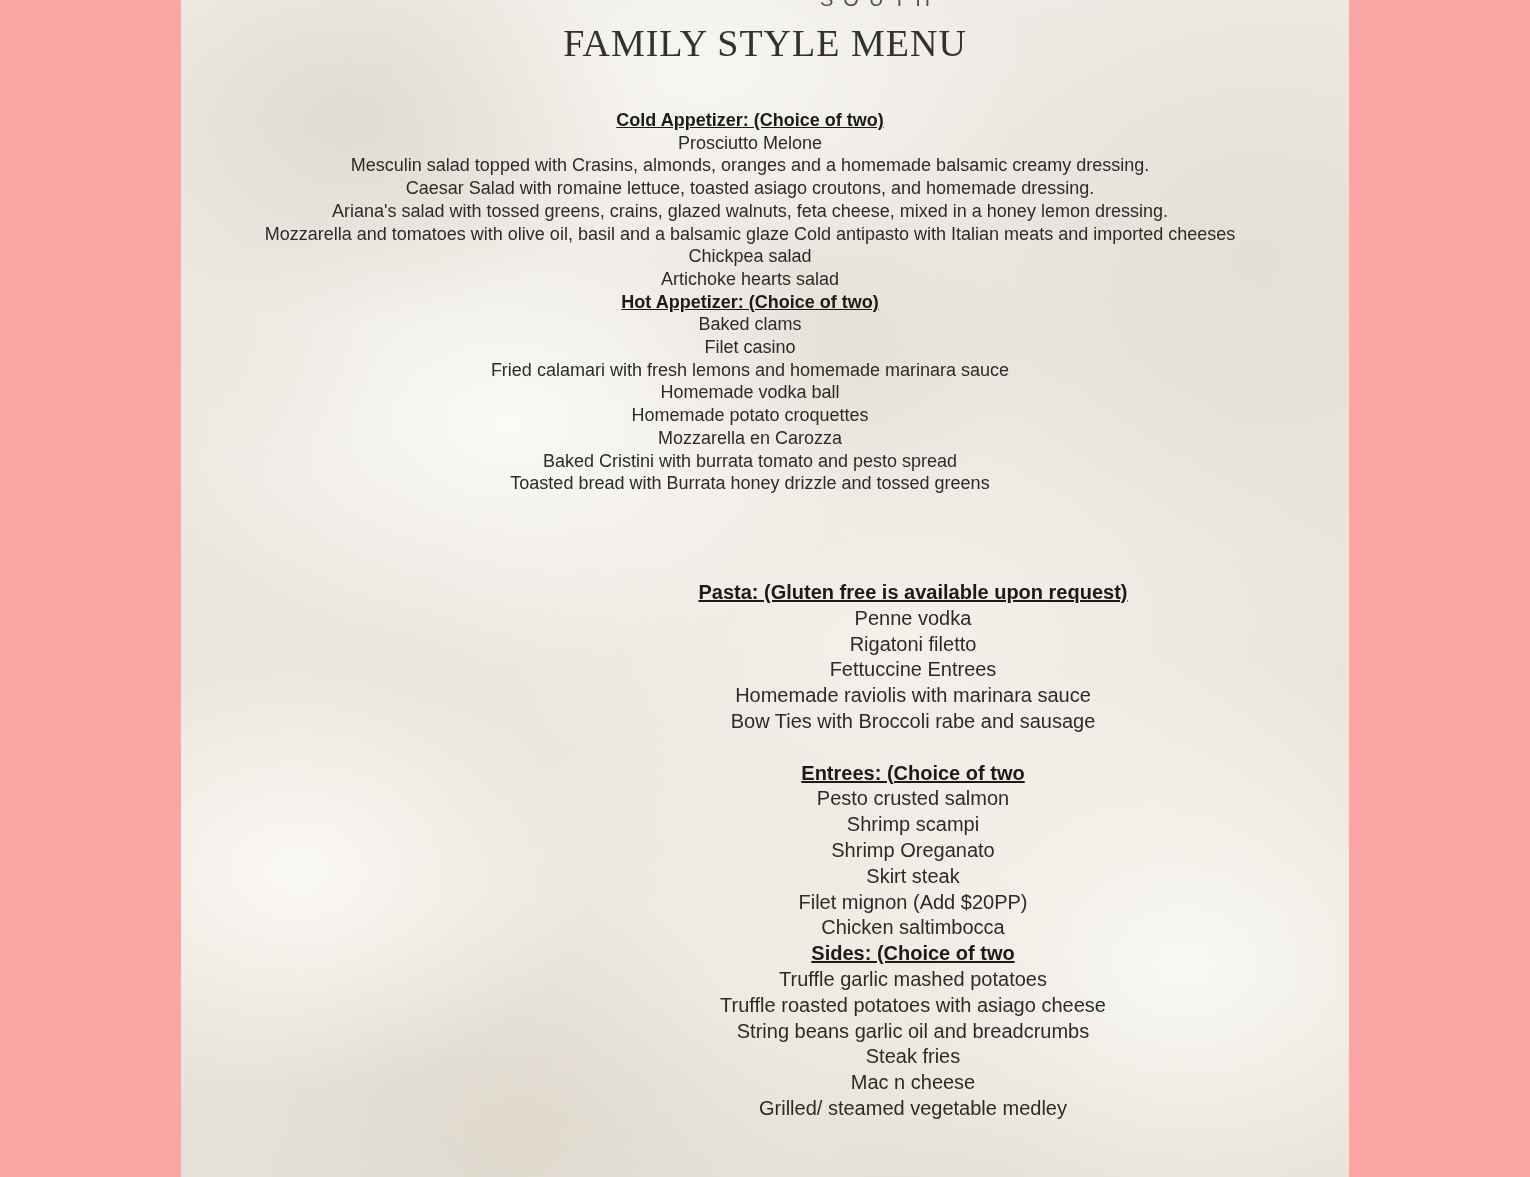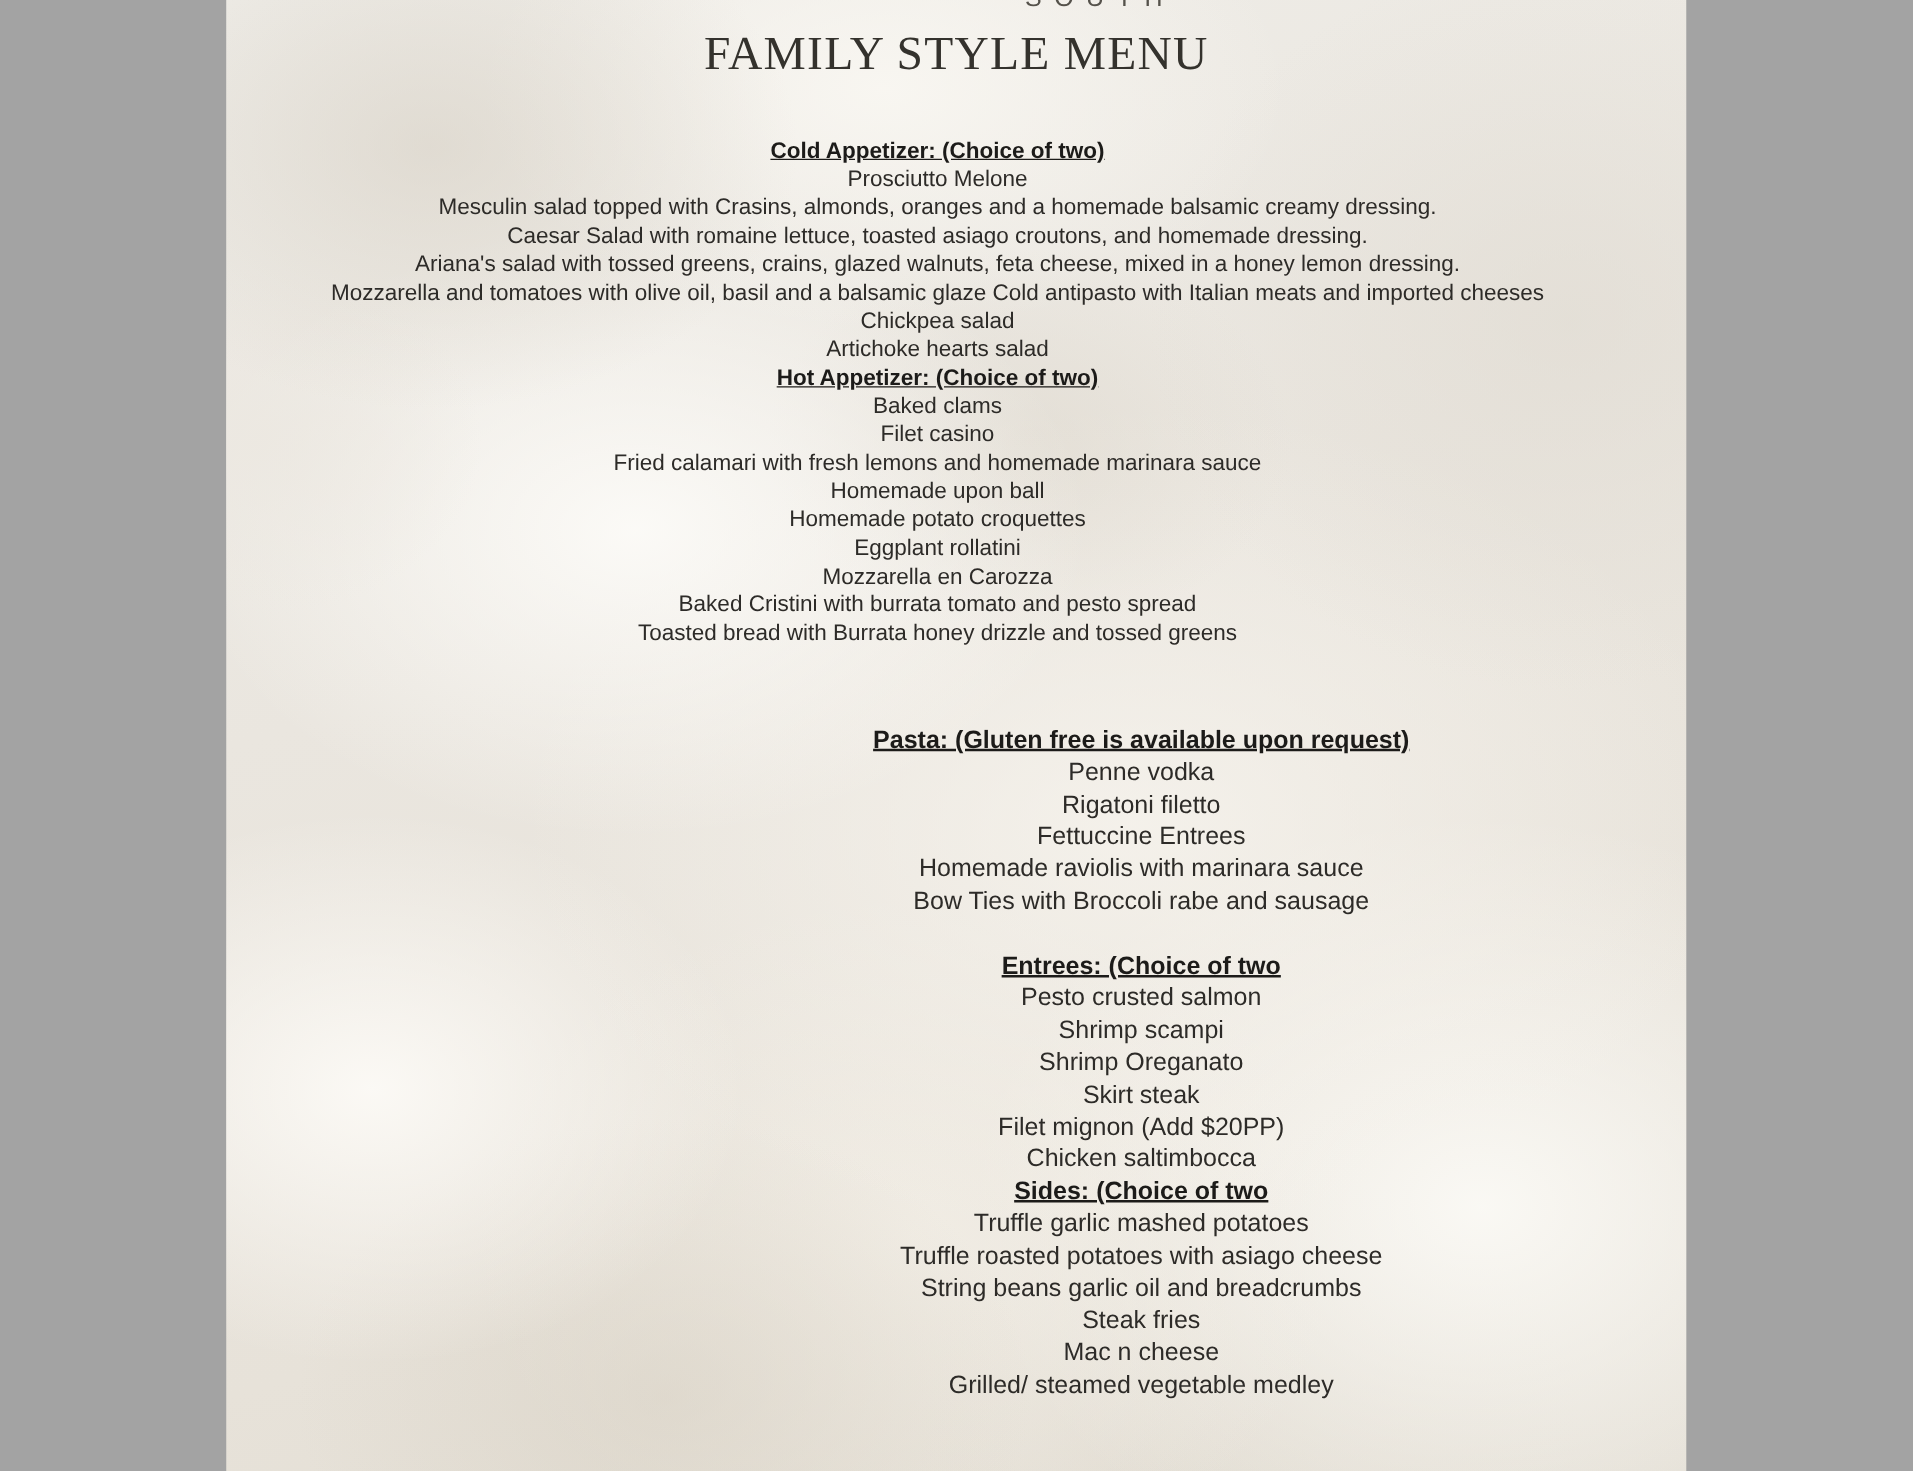--- a/index.html
+++ b/index.html
@@ -10,21 +10,21 @@
   body {
     width: 1530px;
     height: 1177px;
     position: relative;
     overflow: hidden;
     font-family: "Liberation Sans", sans-serif;
   }
   .page {
     position: absolute;
     inset: 0;
-    background: #a3a3a3;
+    background: #fca5a5;
   }
   
   .photo {
     position: absolute;
     left: 181px;
     top: 0;
     width: 1168px;
     height: 1177px;
     background:
       radial-gradient(ellipse 420px 300px at 14% 10%, rgba(213,206,194,0.55), rgba(213,206,194,0) 70%),
@@ -120,23 +120,22 @@
       <div class="menu-line item">Mesculin salad topped with Crasins, almonds, oranges and a homemade balsamic creamy dressing.</div>
       <div class="menu-line item">Caesar Salad with romaine lettuce, toasted asiago croutons, and homemade dressing.</div>
       <div class="menu-line item">Ariana's salad with tossed greens, crains, glazed walnuts, feta cheese, mixed in a honey lemon dressing.</div>
       <div class="menu-line item">Mozzarella and tomatoes with olive oil, basil and a balsamic glaze Cold antipasto with Italian meats and imported cheeses</div>
       <div class="menu-line item">Chickpea salad</div>
       <div class="menu-line item">Artichoke hearts salad</div>
       <div class="menu-line heading">Hot Appetizer: (Choice of two)</div>
       <div class="menu-line item">Baked clams</div>
       <div class="menu-line item">Filet casino</div>
       <div class="menu-line item">Fried calamari with fresh lemons and homemade marinara sauce</div>
-      <div class="menu-line item">Homemade upon ball</div>
+      <div class="menu-line item">Homemade vodka ball</div>
       <div class="menu-line item">Homemade potato croquettes</div>
-      <div class="menu-line item">Eggplant rollatini</div>
       <div class="menu-line item">Mozzarella en Carozza</div>
       <div class="menu-line item">Baked Cristini with burrata tomato and pesto spread</div>
       <div class="menu-line item">Toasted bread with Burrata honey drizzle and tossed greens</div>
     </div>
   <div class="menu-block" id="block-mains">
       <div class="menu-line heading">Pasta: (Gluten free is available upon request)</div>
       <div class="menu-line item">Penne vodka</div>
       <div class="menu-line item">Rigatoni filetto</div>
       <div class="menu-line item">Fettuccine Entrees</div>
       <div class="menu-line item">Homemade raviolis with marinara sauce</div>

